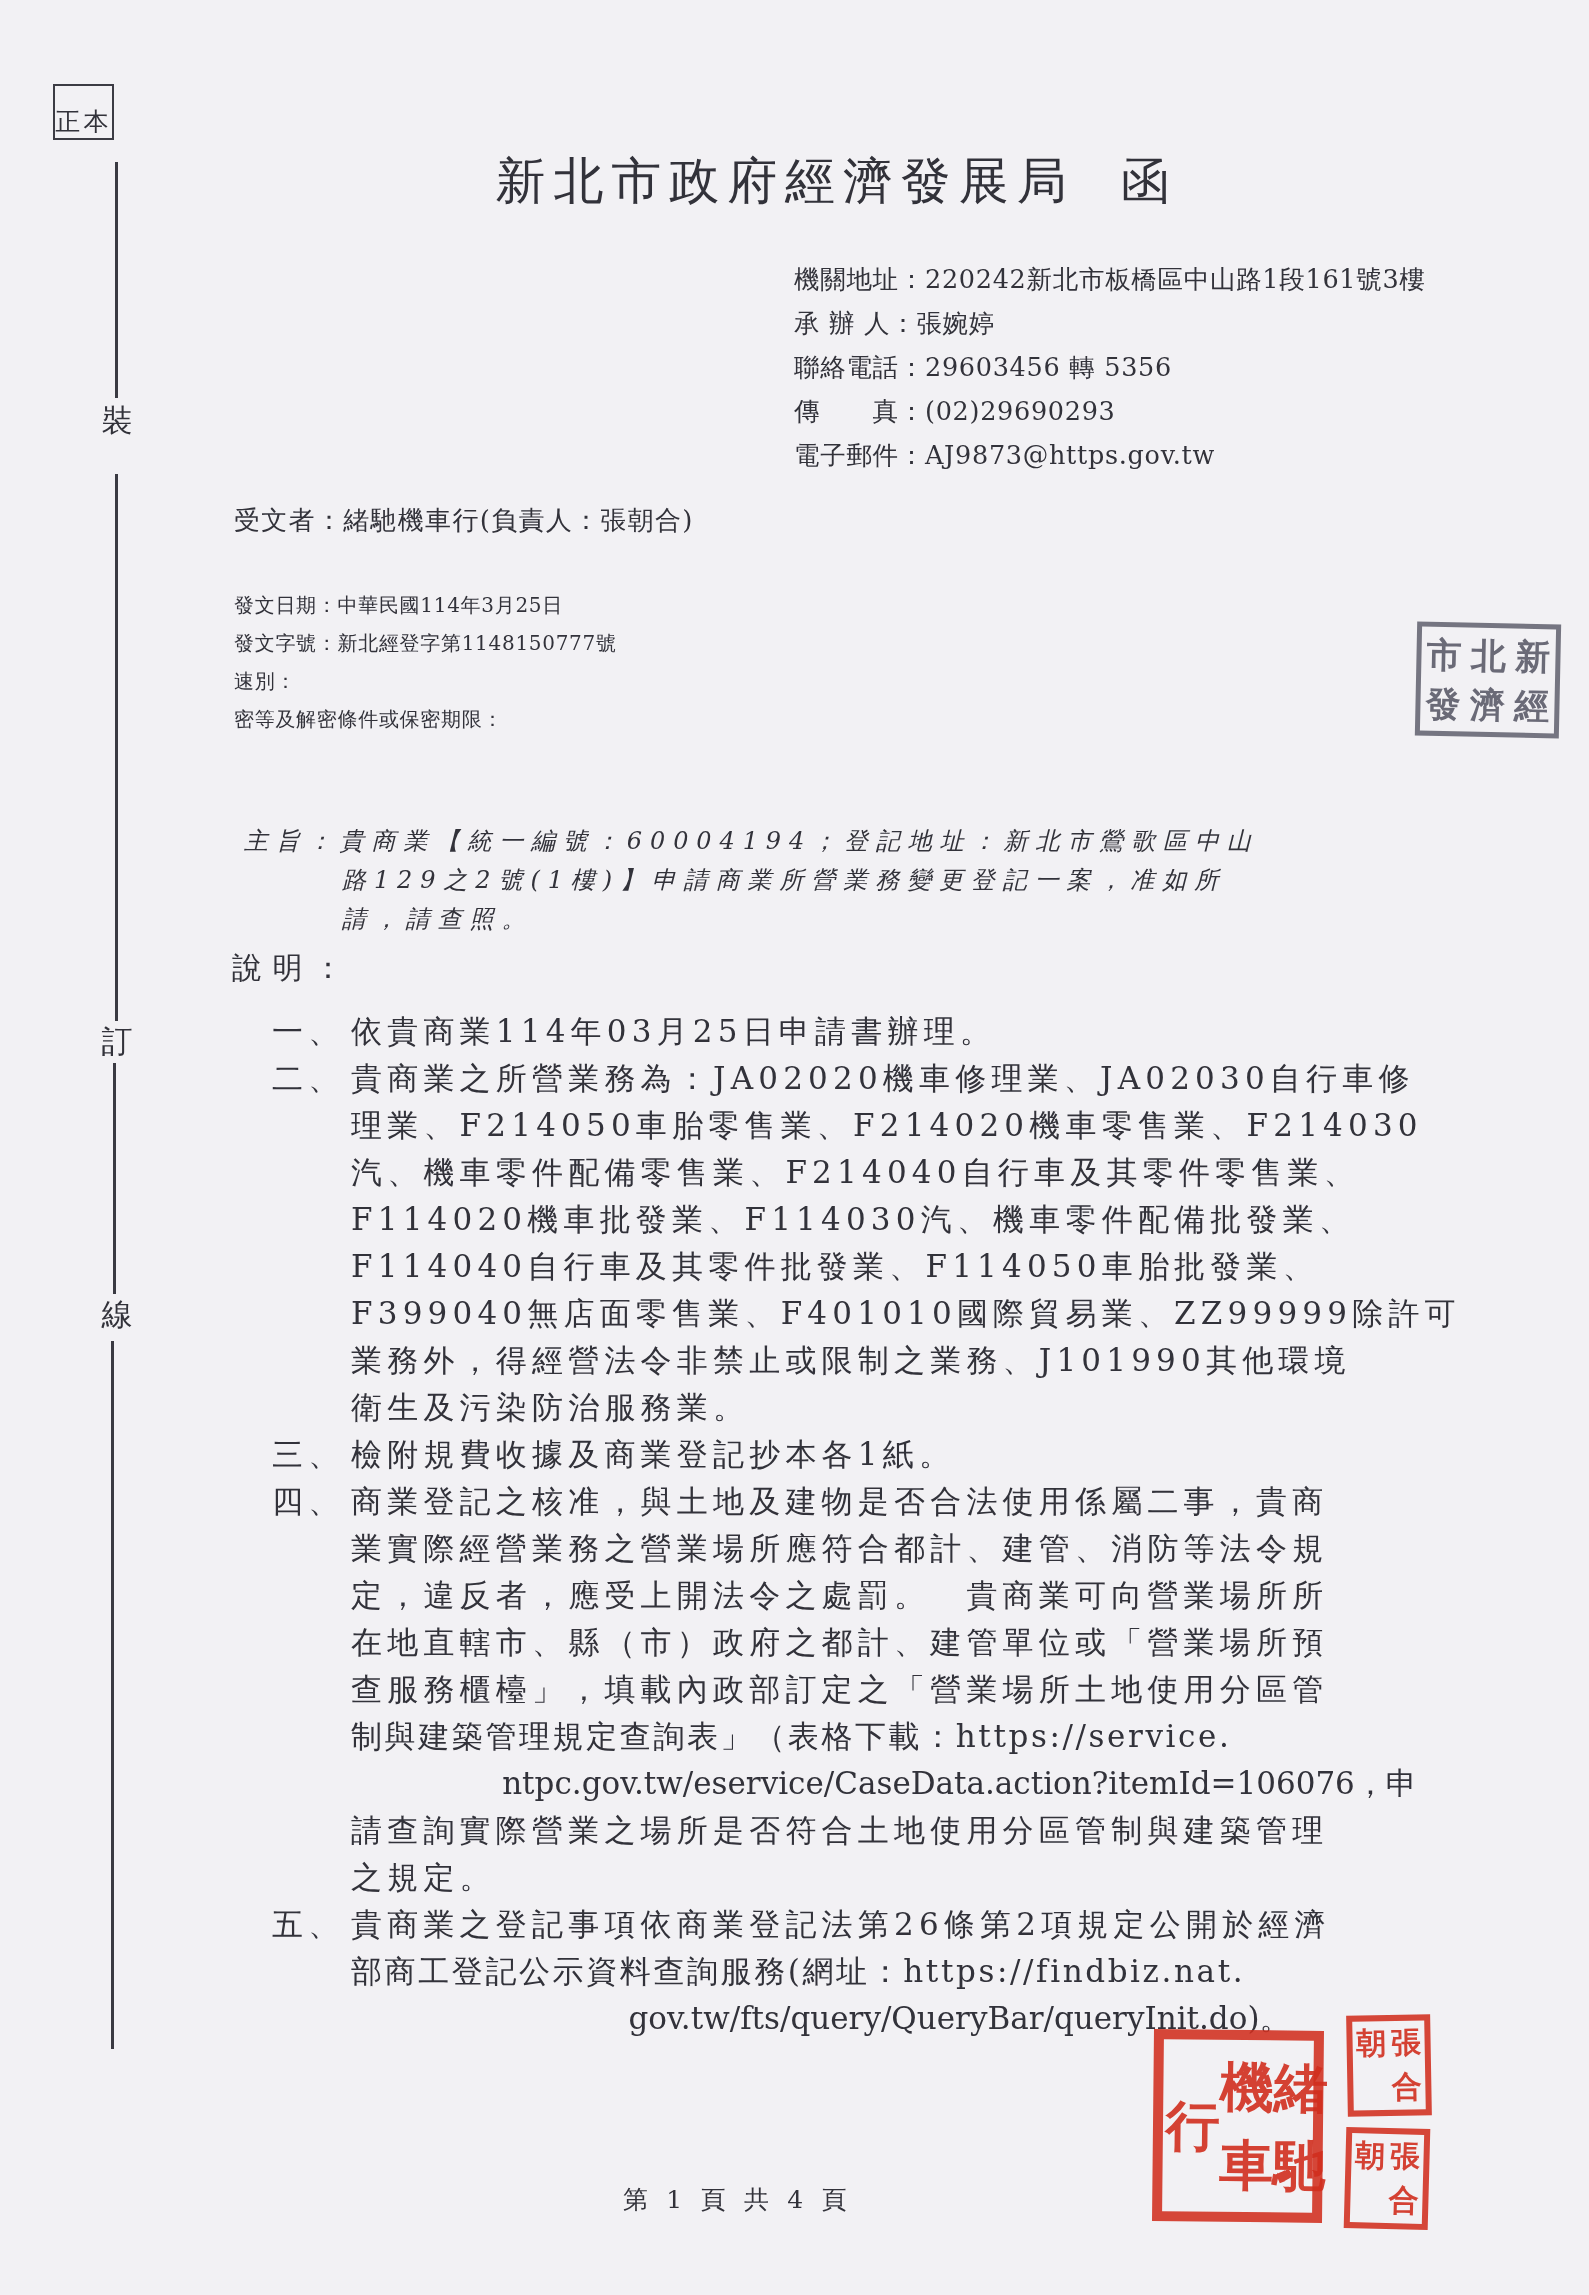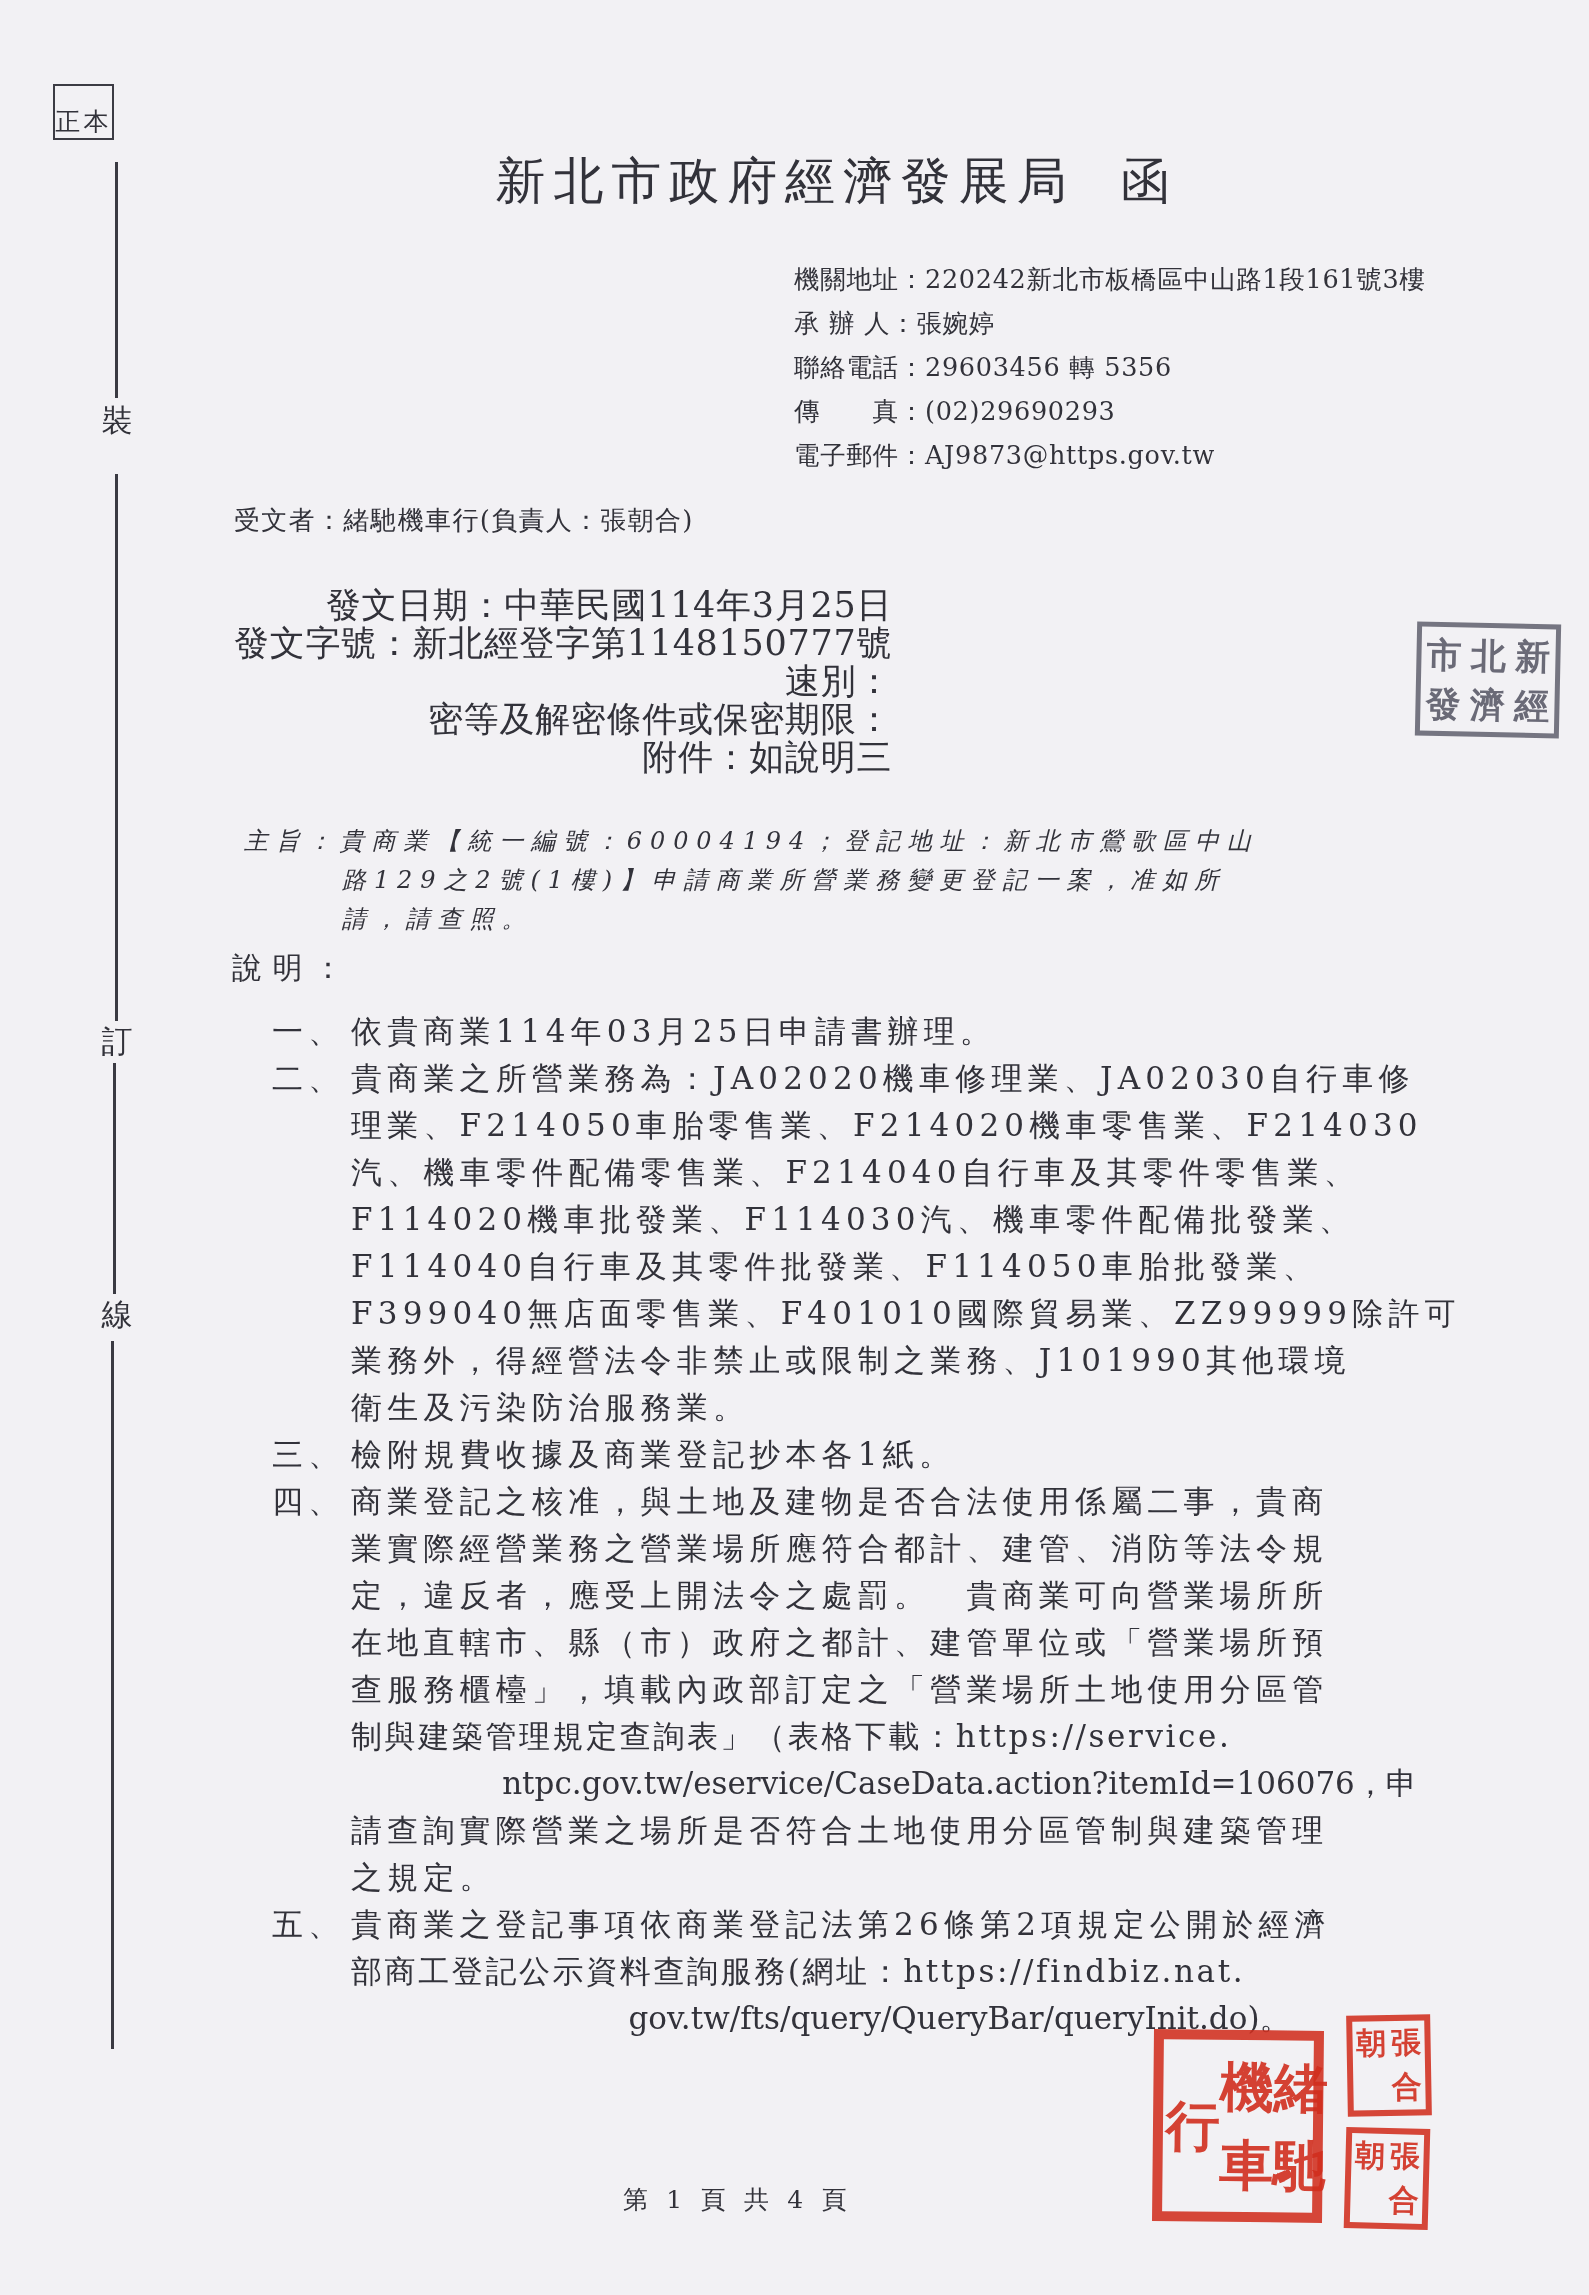--- a/index.html
+++ b/index.html
@@ -30,21 +30,21 @@
   .seg4{left:111px; top:1341px; height:708px;}
   .binding-label{position:absolute; left:96px; width:42px; text-align:center; font-size:31px;}
   .bl-zhuang{top:400px;}
   .bl-ding{top:1021px;}
   .bl-xian{top:1294px;}
   
   .contact{position:absolute; left:794px; top:257px; font-size:25.5px; line-height:44px; letter-spacing:0.7px; white-space:nowrap;}
   
   .recipient{position:absolute; left:234px; top:503px; font-size:26px; letter-spacing:1.3px; white-space:nowrap;}
   
-  .meta{position:absolute; left:234px; top:586px; font-size:35px; line-height:38px; letter-spacing:0.7px; white-space:nowrap;text-align:right;}
+  .meta{position:absolute; left:234px; top:586px; font-size:20px; line-height:38px; letter-spacing:0.7px; white-space:nowrap;}
   
   .subject{position:absolute; left:244px; top:822px; font-size:24px; line-height:39px; letter-spacing:7.9px; white-space:nowrap;font-style:italic;}
   .subject .cont{padding-left:98px;}
   .desc-label{position:absolute; left:232px; top:948px; font-size:30px; letter-spacing:10.5px;}
   
   .items{position:absolute; left:272px; top:1008px; width:1296px; font-size:31px; line-height:47px; letter-spacing:5.2px;}
   .row{height:47px; white-space:nowrap;}
   .row .num{display:inline-block; width:79px;}
   .row.cont{padding-left:79px;}
   .ls4{letter-spacing:2.6px;}
@@ -106,21 +106,20 @@
     <div>電子郵件：AJ9873@https.gov.tw</div>
   </div>
 
   <div class="recipient">受文者：緒馳機車行(負責人：張朝合)</div>
 
   <div class="meta">
     <div>發文日期：中華民國114年3月25日</div>
     <div>發文字號：新北經登字第1148150777號</div>
     <div>速別：</div>
     <div>密等及解密條件或保密期限：</div>
-    <div>附件：如說明三</div>
   </div>
 
   <div class="subject">
     <div><span>主旨：</span><span>貴商業【統一編號：60004194；登記地址：新北市鶯歌區中山</span></div>
     <div class="cont">路129之2號(1樓)】申請商業所營業務變更登記一案，准如所</div>
     <div class="cont">請，請查照。</div>
   </div>
 
   <div class="desc-label">說明：</div>
 

